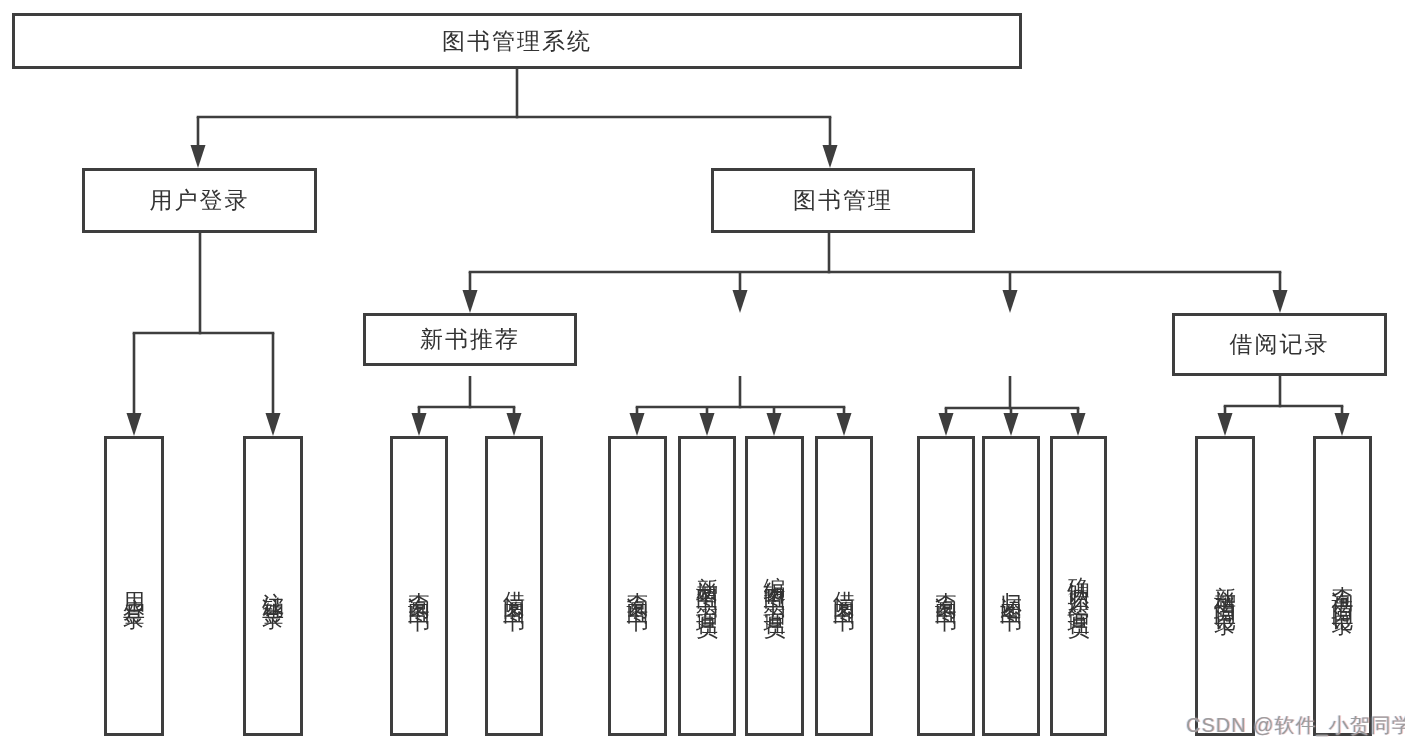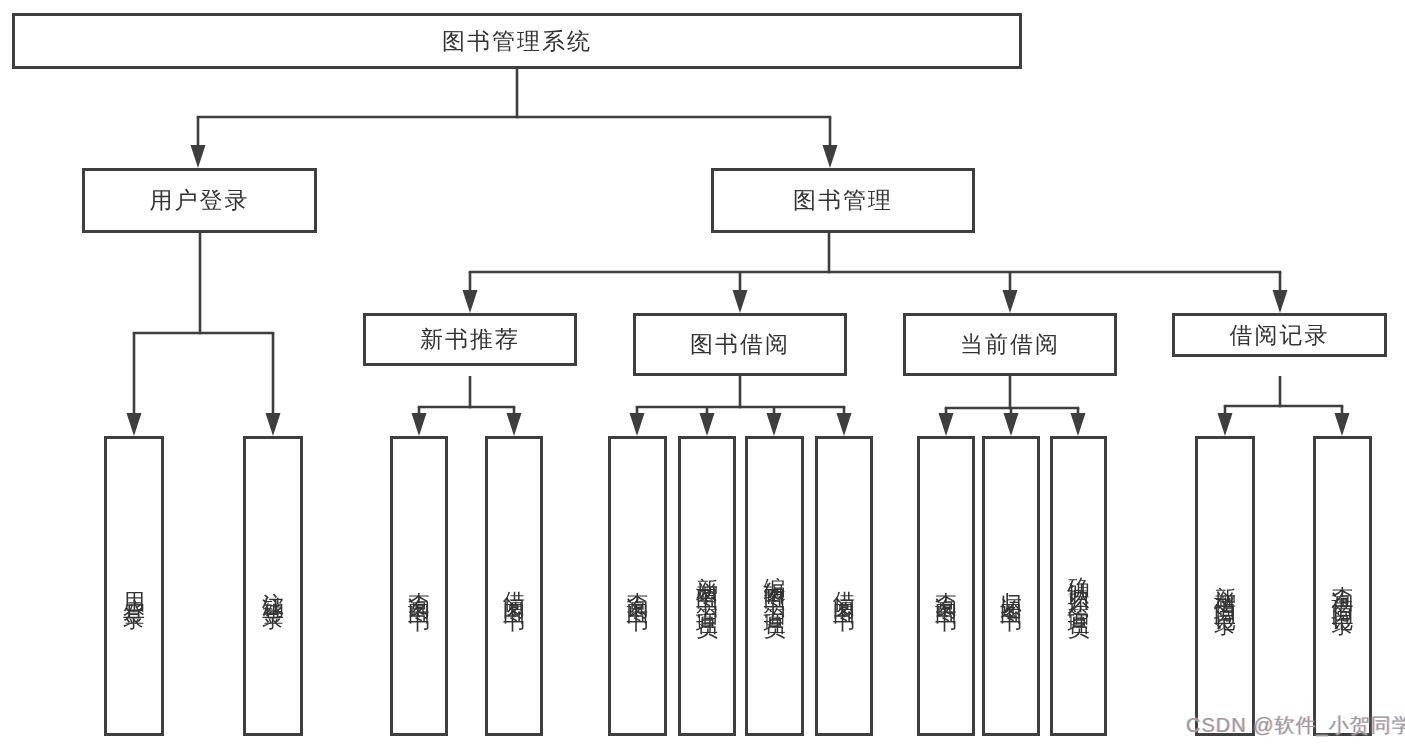--- a/index.html
+++ b/index.html
@@ -99,27 +99,21 @@
   <div class="node h" style="left:82px;top:168px;width:235px;height:65px">
     <span>用户登录</span>
   </div>
   <div class="node h" style="left:711px;top:168px;width:264px;height:65px">
     <span>图书管理</span>
   </div>
 
   <div class="node h" style="left:363px;top:313px;width:214px;height:53px">
     <span>新书推荐</span>
   </div>
-  <div class="node h" style="left:633px;top:313px;width:214px;height:63px">
-    <span>图书借阅</span>
-  </div>
-  <div class="node h" style="left:903px;top:313px;width:214px;height:63px">
-    <span>当前借阅</span>
-  </div>
-  <div class="node h" style="left:1172px;top:313px;width:215px;height:44px">
+  <div class="node h" style="left:1172px;top:313px;width:215px;height:63px">
     <span>借阅记录</span>
   </div>
 
   <div class="node v" style="left:104px;top:436px;width:60px;height:300px">
     <span>用户登录</span>
   </div>
   <div class="node v" style="left:243px;top:436px;width:60px;height:300px">
     <span>注销登录</span>
   </div>
 

